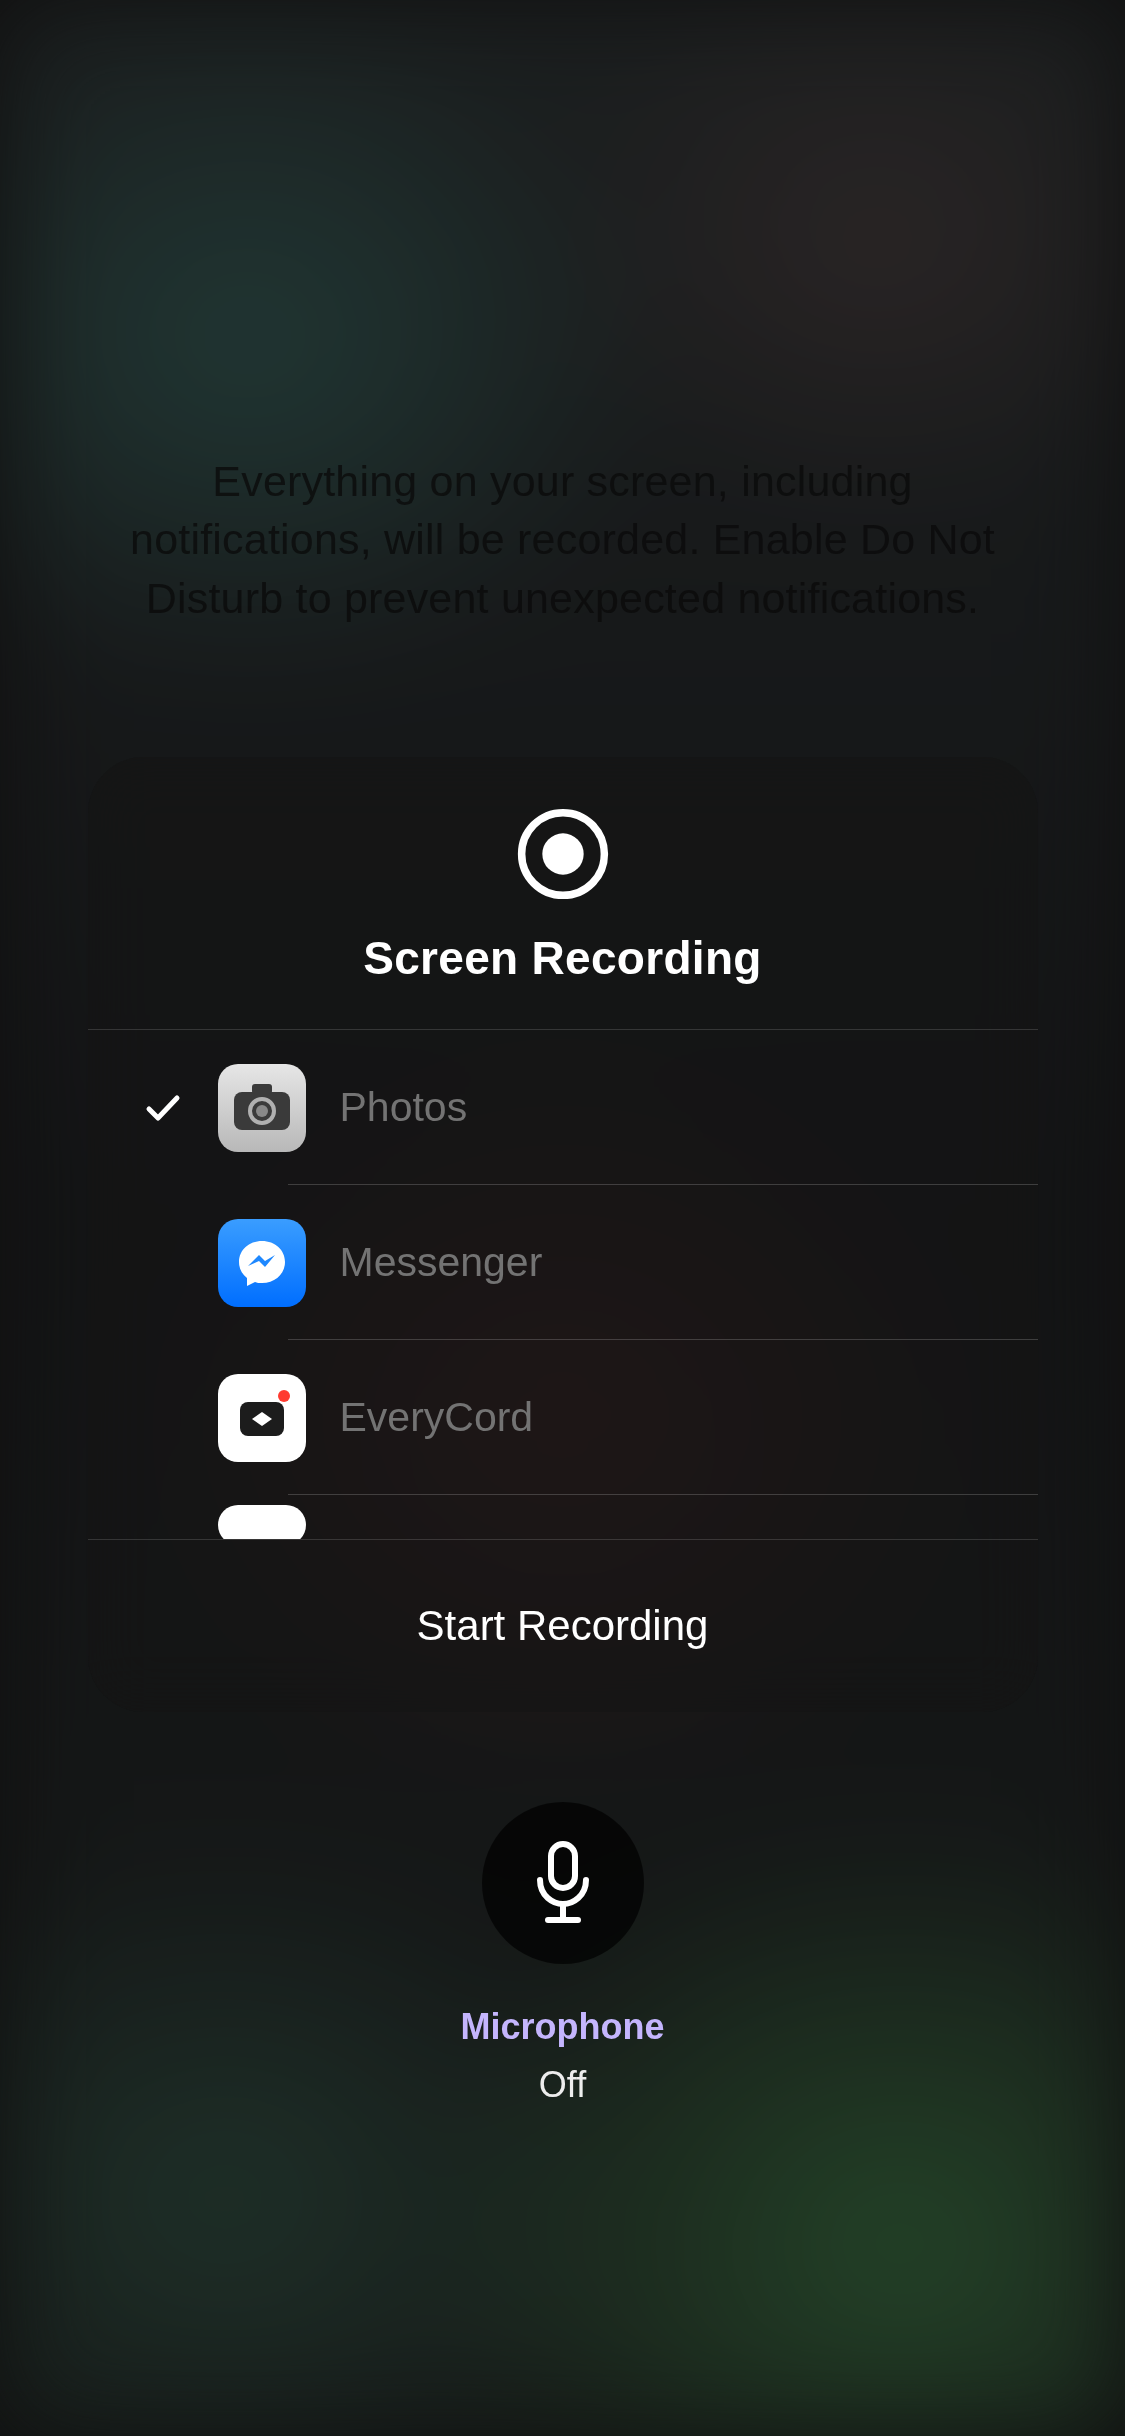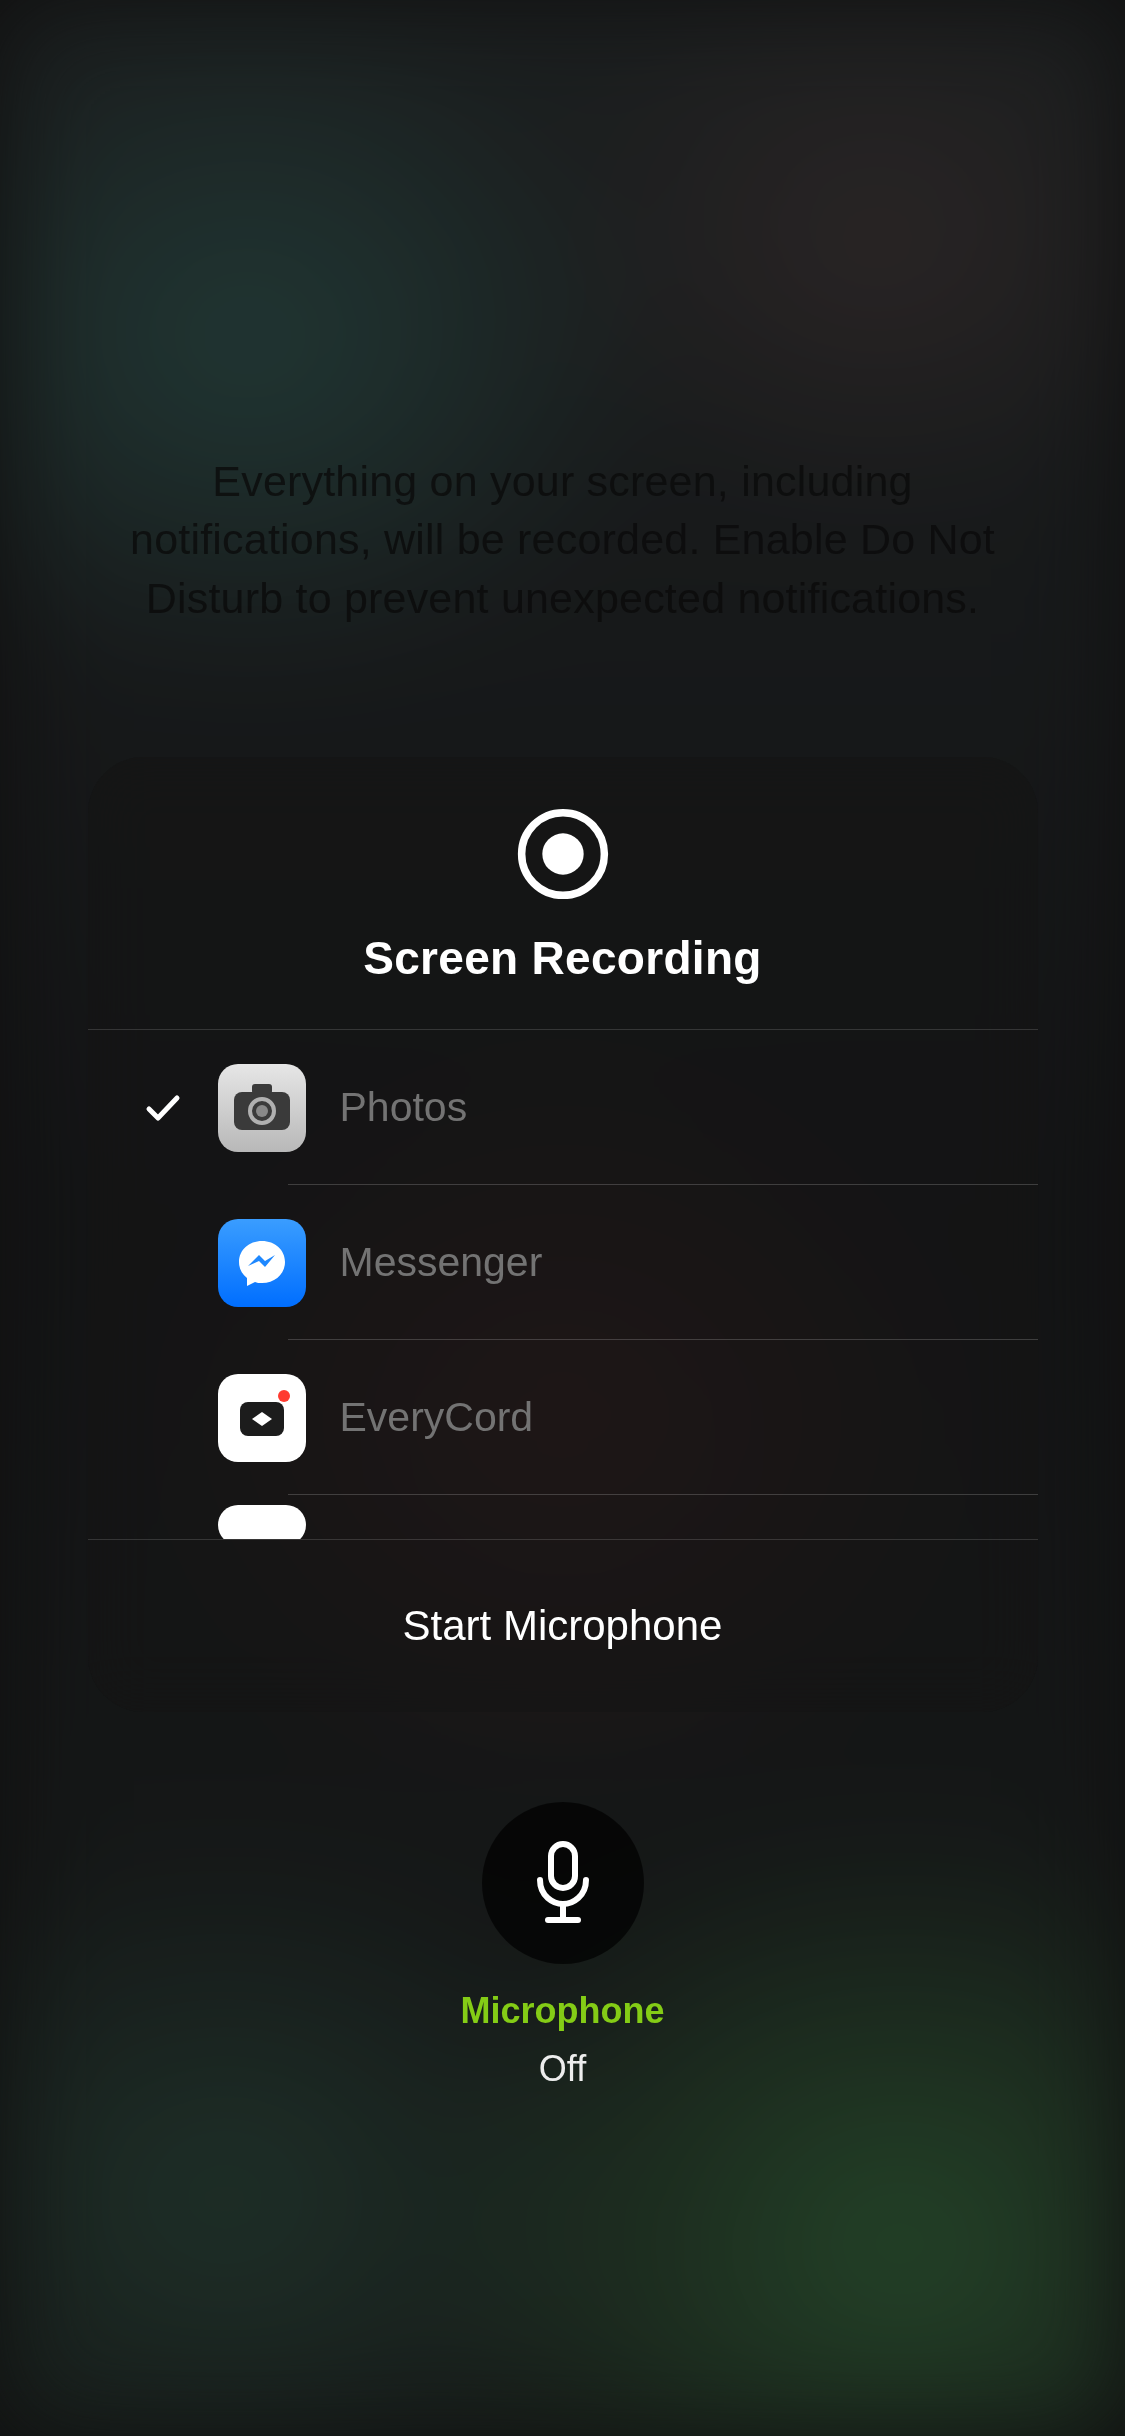--- a/index.html
+++ b/index.html
@@ -118,22 +118,22 @@
   .mic-wrap {
     margin-top: 90px;
     display: flex; flex-direction: column; align-items: center;
   }
   .mic-button {
     width: 162px; height: 162px; border-radius: 50%;
     background: rgba(0,0,0,0.7);
     display: flex; align-items: center; justify-content: center;
   }
   .mic-label {
-    margin-top: 26px;
-    color: #84cc16;
+    margin-top: 42px;
+    color: #c4b5fd;
     font-size: 36px;
     font-weight: 600;
     text-align: left;
   }
   .mic-state {
     color: rgba(255,255,255,0.92);
     font-size: 36px;
     font-weight: 400;
     text-align: center;
     margin-top: 16px;
@@ -205,21 +205,21 @@
       </div>
 
       <div class="app-row" style="height:50px">
         <div class="check-slot"></div>
         <div class="app-icon" style="background:#fff;border-radius:20px;height:40px;width:88px;margin-top:10px"></div>
       </div>
 
     </div>
 
     <div class="panel-footer">
-      <div class="start-button">Start Microphone</div>
+      <div class="start-button">Start Recording</div>
     </div>
   </div>
 
   <div class="mic-wrap">
     <div class="mic-button">
       <svg width="66" height="90" viewBox="0 0 66 90">
         <rect x="21" y="6" width="24" height="44" rx="12" fill="none" stroke="#fff" stroke-width="6"></rect>
         <path d="M10 42 C10 58 23 66 33 66 C43 66 56 58 56 42" fill="none" stroke="#fff" stroke-width="6" stroke-linecap="round"></path>
         <line x1="33" y1="66" x2="33" y2="80" stroke="#fff" stroke-width="6" stroke-linecap="round"></line>
         <line x1="18" y1="82" x2="48" y2="82" stroke="#fff" stroke-width="6" stroke-linecap="round"></line>

